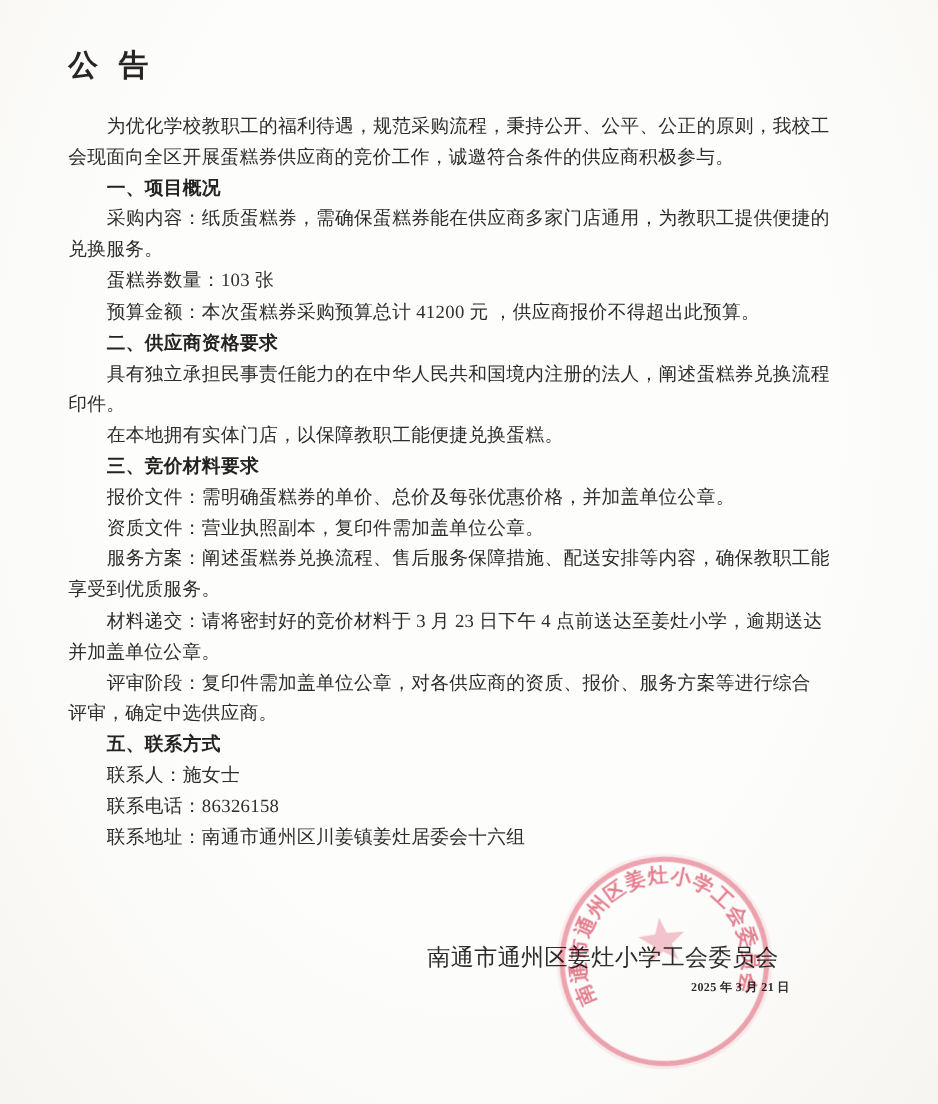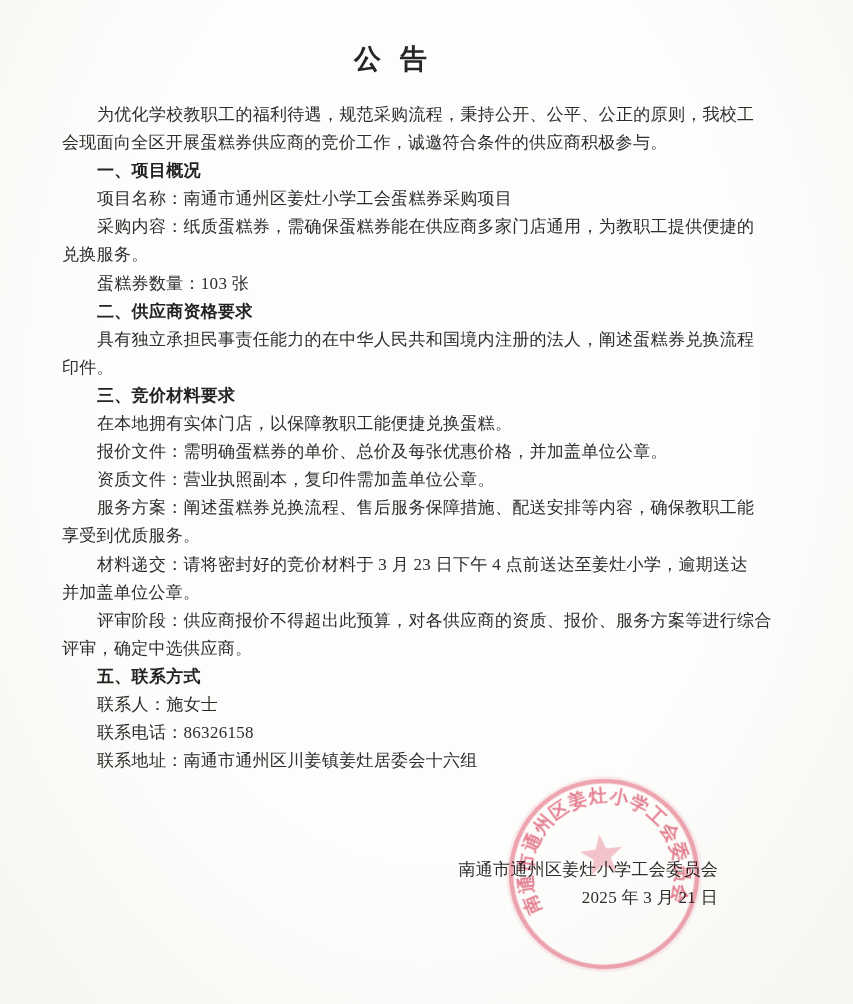--- a/index.html
+++ b/index.html
@@ -17,21 +17,21 @@
     color: #2e2d2b;
     background:
       radial-gradient(ellipse at 50% 38%, #fdfdfc 55%, #f6f5f1 100%);
   }
   .doc-title {
     position: absolute;
     top: 42px;
     left: 62px;
     width: 676px;
     margin: 0;
-    text-align: center;
+    text-align: left;
     font-size: 27px;
     line-height: 34px;
     font-weight: bold;
     letter-spacing: 19px;
     color: #262523;
     font-family: "Liberation Serif", "DejaVu Serif", serif;
   }
   .body-lines {
     position: absolute;
     top: 101px;
@@ -49,34 +49,35 @@
   .line.indent { text-indent: 35px; }
   .line.flush  { text-indent: 0; }
   .line.heading {
     text-indent: 35px;
     font-weight: bold;
     color: #242321;
   }
   .sig-org {
     position: absolute;
     top: 856px;
-    right: 135px;
-    font-size: 17px;
+    right: 145px;
+    font-size: 21px;
     line-height: 28px;
     letter-spacing: 0.3px;
     white-space: pre;
   }
   .sig-date {
     position: absolute;
     top: 884px;
     right: 135px;
-    font-size: 17px;
+    font-size: 11px;
     line-height: 28px;
     letter-spacing: 0.3px;
     white-space: pre;
+    font-weight: bold;
   }
   .seal {
     position: absolute;
     left: 502px;
     top: 772px;
     width: 204px;
     height: 204px;
     mix-blend-mode: multiply;
     opacity: 0.92;
     pointer-events: none;
@@ -110,36 +111,36 @@
 <body>
 
 <div class="page">
 
   <h1 class="doc-title">公告</h1>
 
   <div class="body-lines">
       <div class="line indent">为优化学校教职工的福利待遇，规范采购流程，秉持公开、公平、公正的原则，我校工</div>
       <div class="line flush">会现面向全区开展蛋糕券供应商的竞价工作，诚邀符合条件的供应商积极参与。</div>
       <div class="line heading">一、项目概况</div>
-      <div class="line indent">项目名称：南通市通州区姜灶小学工会蛋糕券采购项目</div>
       <div class="line indent">采购内容：纸质蛋糕券，需确保蛋糕券能在供应商多家门店通用，为教职工提供便捷的</div>
       <div class="line flush">兑换服务。</div>
       <div class="line indent">蛋糕券数量：103 张</div>
+      <div class="line indent">预算金额：本次蛋糕券采购预算总计 41200 元 ，供应商报价不得超出此预算。</div>
       <div class="line heading">二、供应商资格要求</div>
       <div class="line indent">具有独立承担民事责任能力的在中华人民共和国境内注册的法人，阐述蛋糕券兑换流程</div>
       <div class="line flush">印件。</div>
+      <div class="line indent">在本地拥有实体门店，以保障教职工能便捷兑换蛋糕。</div>
       <div class="line heading">三、竞价材料要求</div>
-      <div class="line indent">在本地拥有实体门店，以保障教职工能便捷兑换蛋糕。</div>
       <div class="line indent">报价文件：需明确蛋糕券的单价、总价及每张优惠价格，并加盖单位公章。</div>
       <div class="line indent">资质文件：营业执照副本，复印件需加盖单位公章。</div>
       <div class="line indent">服务方案：阐述蛋糕券兑换流程、售后服务保障措施、配送安排等内容，确保教职工能</div>
       <div class="line flush">享受到优质服务。</div>
       <div class="line indent">材料递交：请将密封好的竞价材料于 3 月 23 日下午 4 点前送达至姜灶小学，逾期送达</div>
       <div class="line flush">并加盖单位公章。</div>
-      <div class="line indent">评审阶段：供应商报价不得超出此预算，对各供应商的资质、报价、服务方案等进行综合</div>
+      <div class="line indent">评审阶段：复印件需加盖单位公章，对各供应商的资质、报价、服务方案等进行综合</div>
       <div class="line flush">评审，确定中选供应商。</div>
       <div class="line heading">五、联系方式</div>
       <div class="line indent">联系人：施女士</div>
       <div class="line indent">联系电话：86326158</div>
       <div class="line indent">联系地址：南通市通州区川姜镇姜灶居委会十六组</div>
     </div>
 
   <div class="sig-org">南通市通州区姜灶小学工会委员会</div>
 
   <div class="sig-date">2025 年 3 月 21 日</div>

